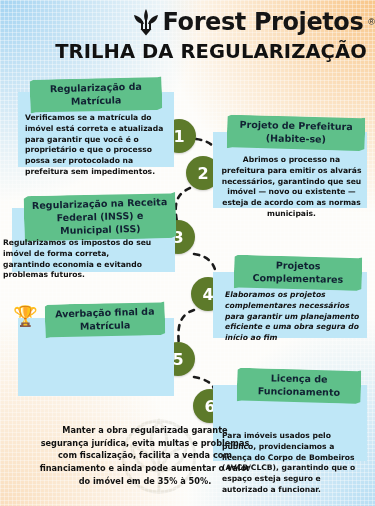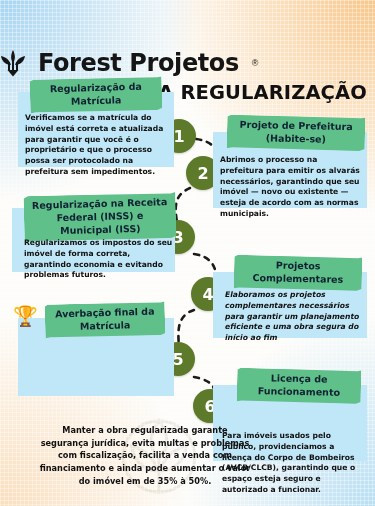--- a/index.html
+++ b/index.html
@@ -25,21 +25,21 @@
       repeating-linear-gradient(to bottom, rgba(255,255,255,.35) 0 1px, rgba(255,255,255,0) 1px 4px);
     mix-blend-mode:overlay;
   }
   #watermark{
     position:absolute;left:104px;top:404px;width:110px;height:105px;
     opacity:.12;pointer-events:none;
   }
 
   
   #header{position:absolute;left:0;top:8px;width:375px;text-align:center;}
-  .brand-row{display:flex;align-items:center;justify-content:flex-start;gap:12px;margin-top:41px;}
+  .brand-row{display:flex;align-items:center;justify-content:flex-end;gap:4px;}
   .brand-mark{width:26px;height:28px;display:block;}
   .brand-name{
     font-size:24px;font-weight:bold;color:#151515;letter-spacing:-.4px;
     font-family:"DejaVu Sans", sans-serif;
   }
   .brand-reg{font-size:9px;vertical-align:super;color:#151515;margin-left:1px;}
   .poster-title{
     margin-top:4px;font-size:19.5px;font-weight:bold;color:#111;
     letter-spacing:.1px;font-family:"DejaVu Sans", sans-serif;margin-left:47px;
   }
@@ -142,25 +142,25 @@
   <div class="node" style="left:193px;top:389px;">
     <span>6</span>
   </div>
 
   <div class="panel" style="left:18px;top:92px;width:156px;height:75px;"></div>
   <div class="ribbon tilt-l" style="left:30px;top:78px;width:116px;">Regularização da Matrícula</div>
   <div class="body-text" style="left:25px;top:113px;width:143px;">Verificamos se a matrícula do imóvel está correta e atualizada para garantir que você é o proprietário e que o processo possa ser protocolado na prefeitura sem impedimentos.</div>
 
   <div class="panel" style="left:213px;top:132px;width:154px;height:76px;"></div>
   <div class="ribbon tilt-r" style="left:227px;top:116px;width:122px;">Projeto de Prefeitura (Habite-se)</div>
-  <div class="body-text" style="left:220px;top:155px;width:143px;">Abrimos o processo na prefeitura para emitir os alvarás necessários, garantindo que seu imóvel — novo ou existente — esteja de acordo com as normas municipais.</div>
+  <div class="body-text" style="left:220px;top:155px;width:143px;text-align:center;">Abrimos o processo na prefeitura para emitir os alvarás necessários, garantindo que seu imóvel — novo ou existente — esteja de acordo com as normas municipais.</div>
 
   <div class="panel" style="left:12px;top:208px;width:163px;height:64px;"></div>
   <div class="ribbon tilt-l" style="left:24px;top:194px;width:136px;">Regularização na Receita Federal (INSS) e Municipal (ISS)</div>
-  <div class="body-text" style="left:24px;top:238px;width:152px;">Regularizamos os impostos do seu imóvel de forma correta, garantindo economia e evitando problemas futuros.</div>
+  <div class="body-text" style="left:3px;top:238px;width:152px;">Regularizamos os impostos do seu imóvel de forma correta, garantindo economia e evitando problemas futuros.</div>
 
   <div class="panel" style="left:213px;top:272px;width:154px;height:66px;"></div>
   <div class="ribbon tilt-r" style="left:234px;top:256px;width:112px;">Projetos Complementares</div>
   <div class="body-text" style="left:225px;top:290px;width:138px;font-style:italic;">Elaboramos os projetos complementares necessários para garantir um planejamento eficiente e uma obra segura do início ao fim</div>
 
   <div class="panel" style="left:18px;top:318px;width:156px;height:78px;"></div>
   <div class="trophy" style="left:13px;top:306px;">🏆</div>
   <div class="ribbon tilt-l" style="left:45px;top:303px;width:104px;">Averbação final da Matrícula</div>
 
   <div class="panel" style="left:213px;top:385px;width:154px;height:76px;"></div>

